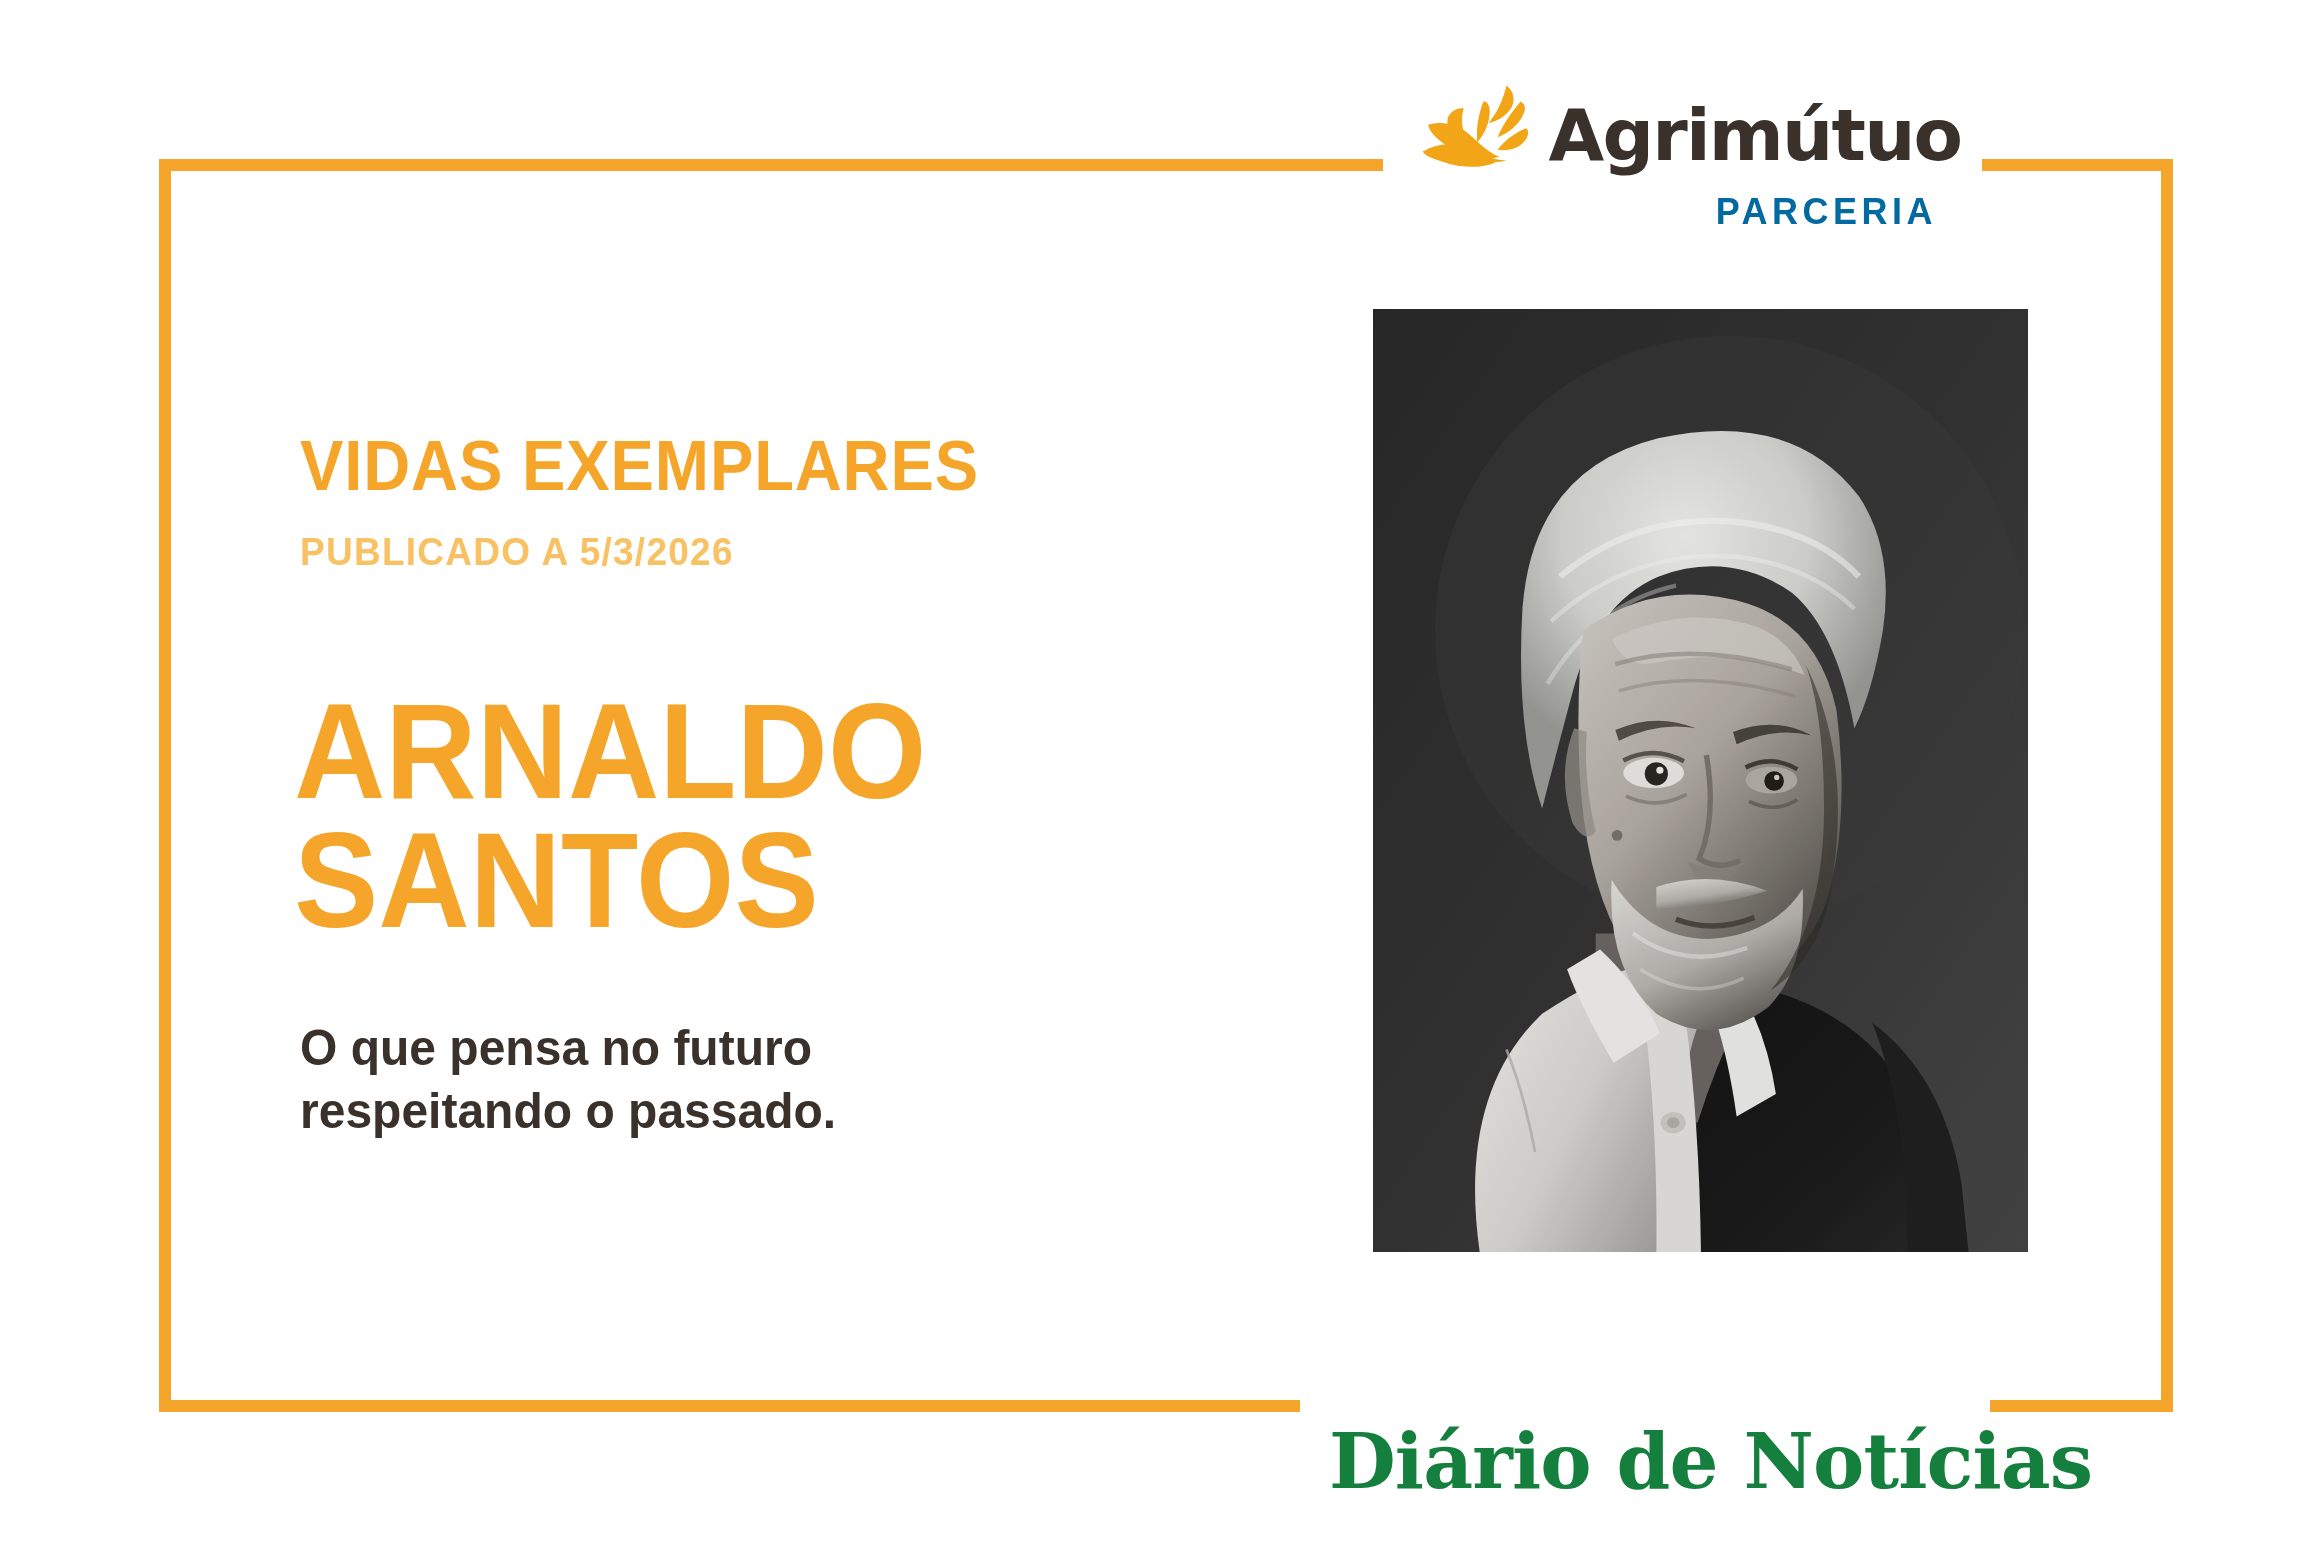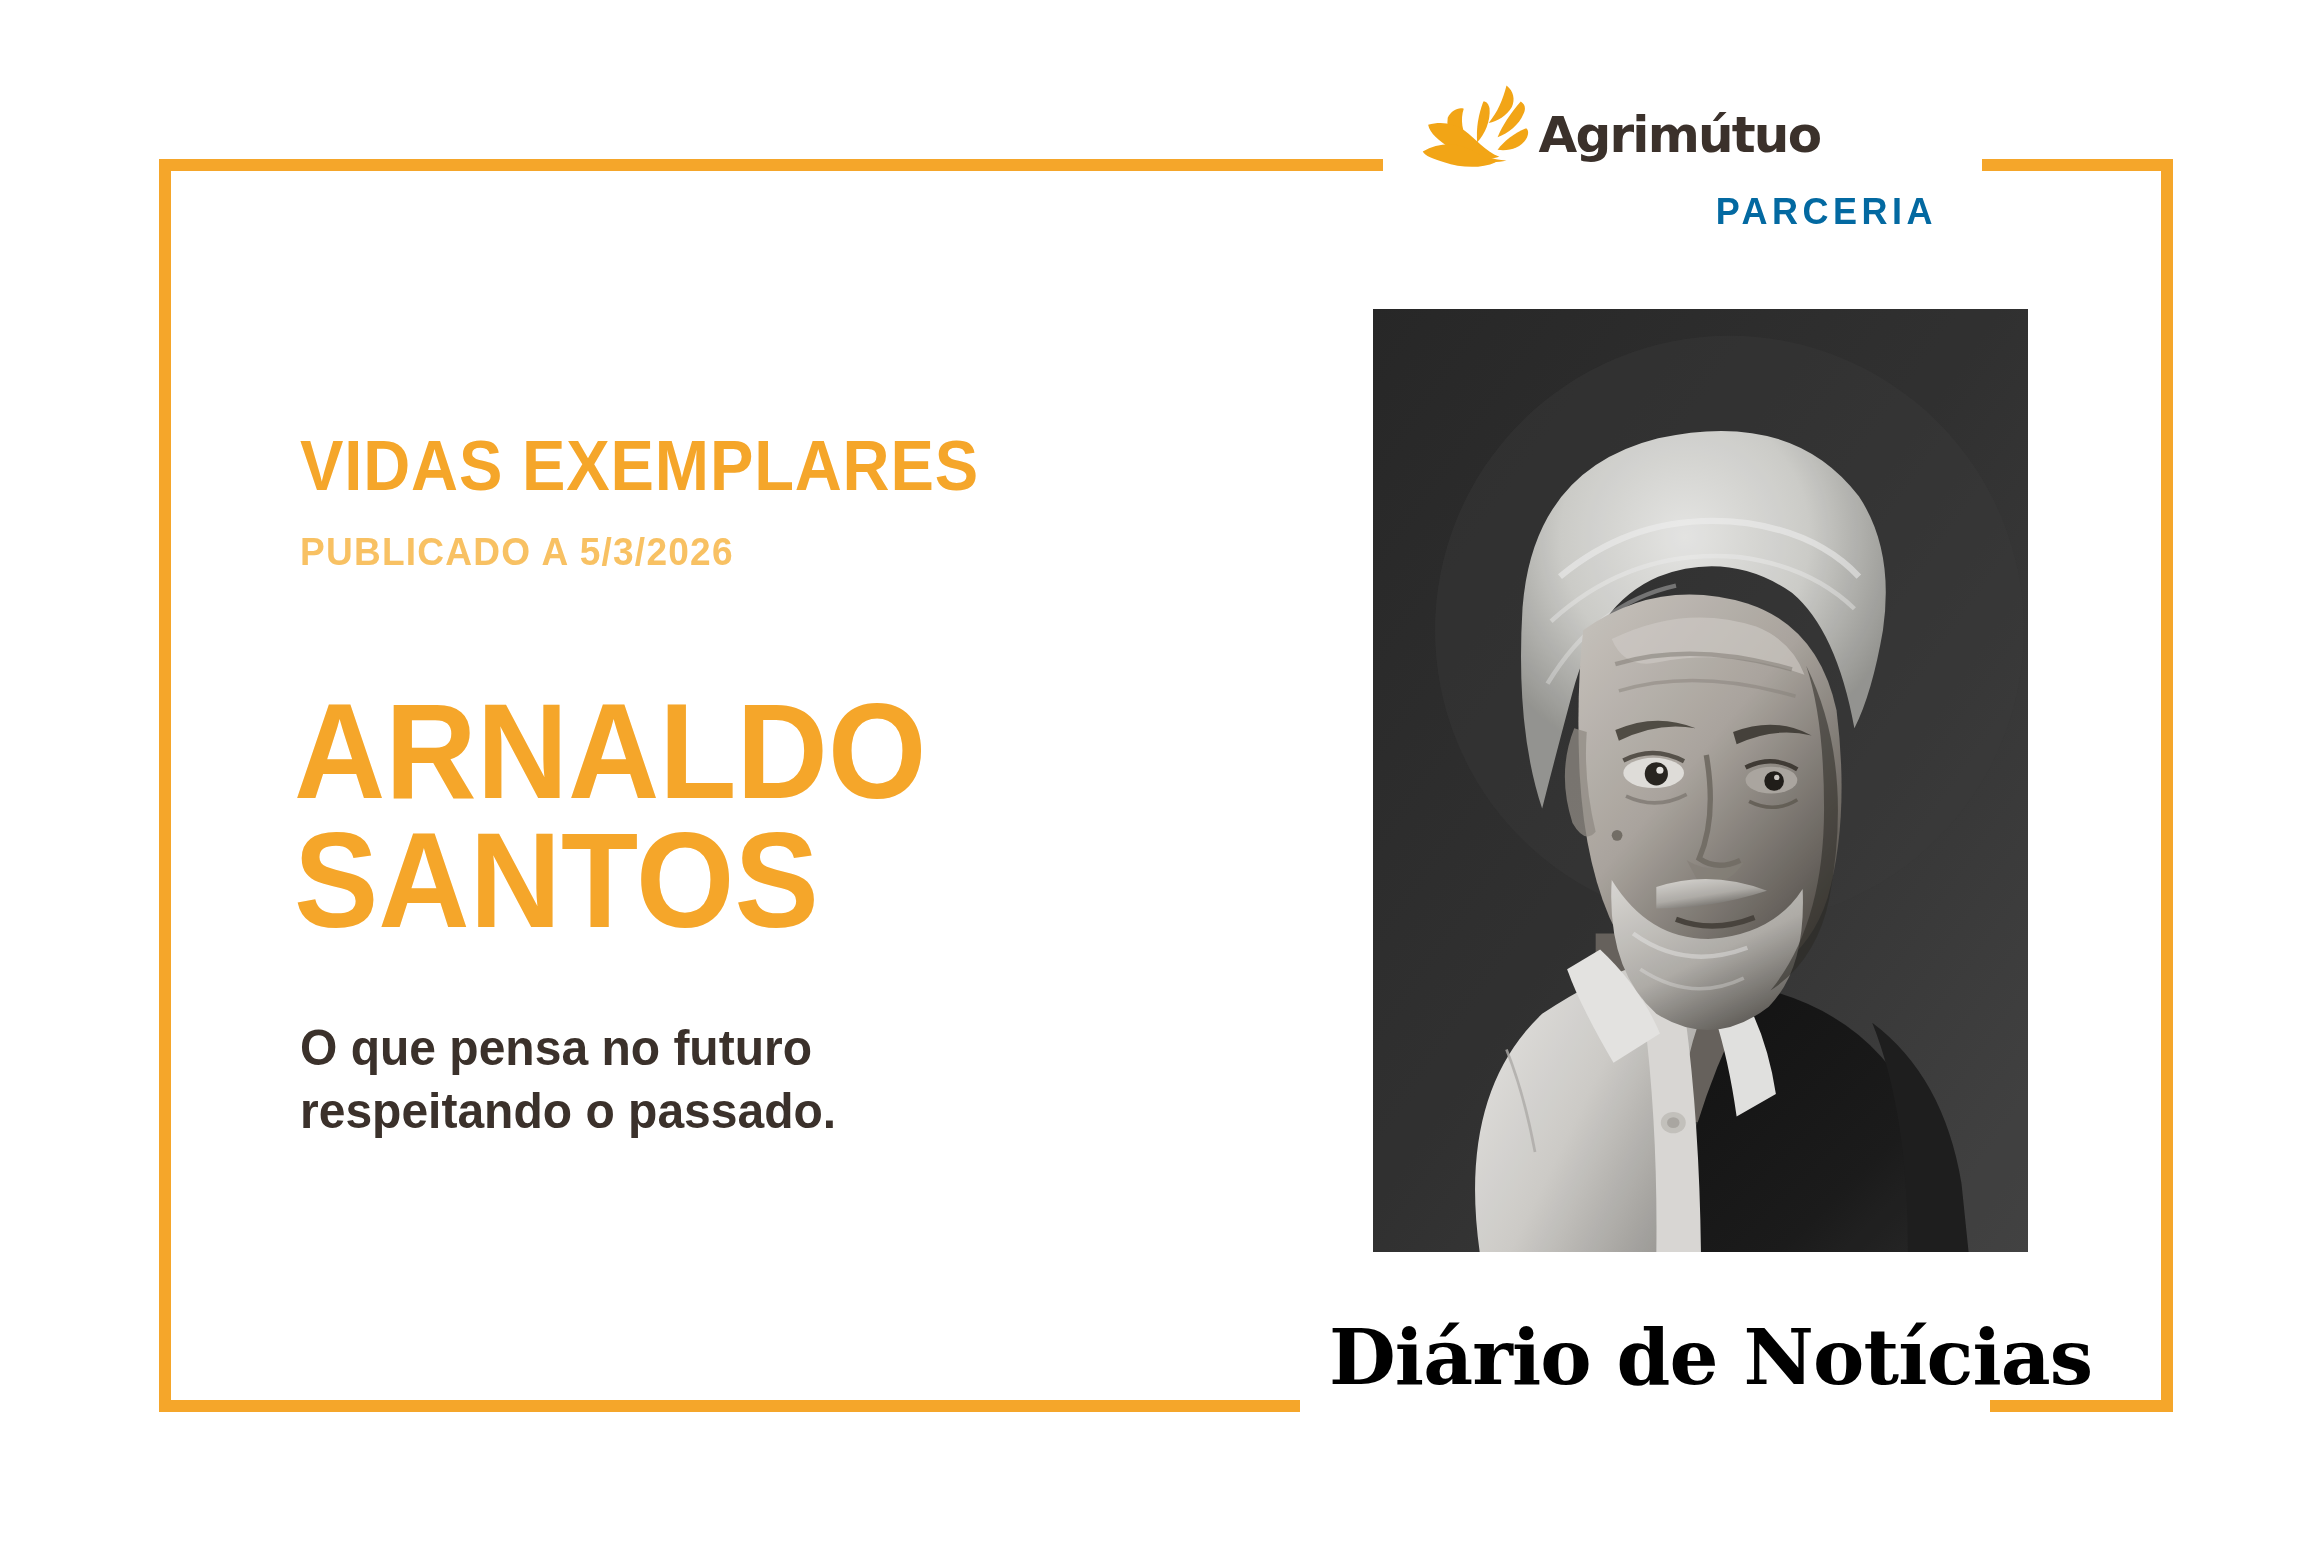--- a/index.html
+++ b/index.html
@@ -52,25 +52,26 @@
   }
   #logo-mark {
     width: 114px;
     height: 105px;
     flex: 0 0 114px;
     margin-right: 3.6px;
   }
   #logo-wordmark {
     font-family: "DejaVu Sans", sans-serif;
     font-weight: bold;
-    font-size: 50px;
+    font-size: 72px;
     letter-spacing: -1.8px;
     color: #3B312B;
     line-height: 1;
     white-space: nowrap;
+    margin-left: 10px;
   }
   #logo-sub {
     text-align: right;
     font-family: "Liberation Sans", sans-serif;
     font-weight: bold;
     font-size: 36px;
     letter-spacing: 4.5px;
     color: #0369a1;
     margin-top: 3.6px;
     padding-right: 37px;
@@ -140,28 +141,28 @@
     height: 943px;
     overflow: hidden;
     background: #2c2c2c;
   }
   #portrait svg { display: block; width: 100%; height: 100%; }
 
   
   #masthead {
     position: absolute;
     left: 1329px;
-    top: 1312px;
+    top: 1416px;
     width: 633px;
     text-align: center;
     font-family: "DejaVu Serif", serif;
     font-weight: bold;
     font-size: 77px;
     letter-spacing: -0.9px;
-    color: #000000;
+    color: #15803d;
     white-space: nowrap;
   }
 </style>
 </head>
 <body>
 
 <div id="card">
 
   <div class="frame-seg" id="frame-top-left"></div>
   <div class="frame-seg" id="frame-top-right"></div>

